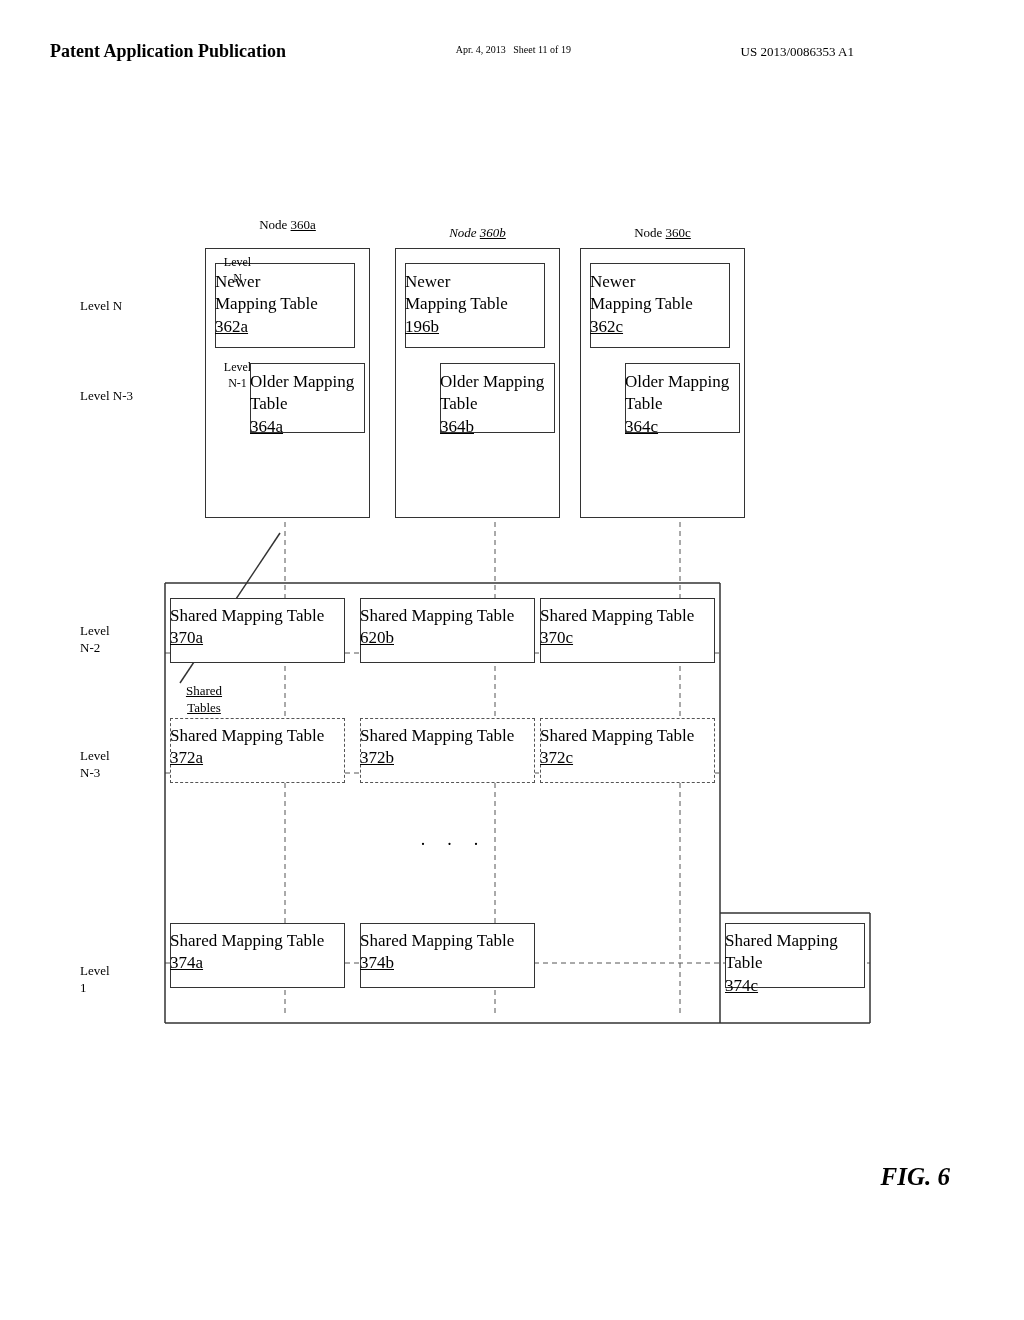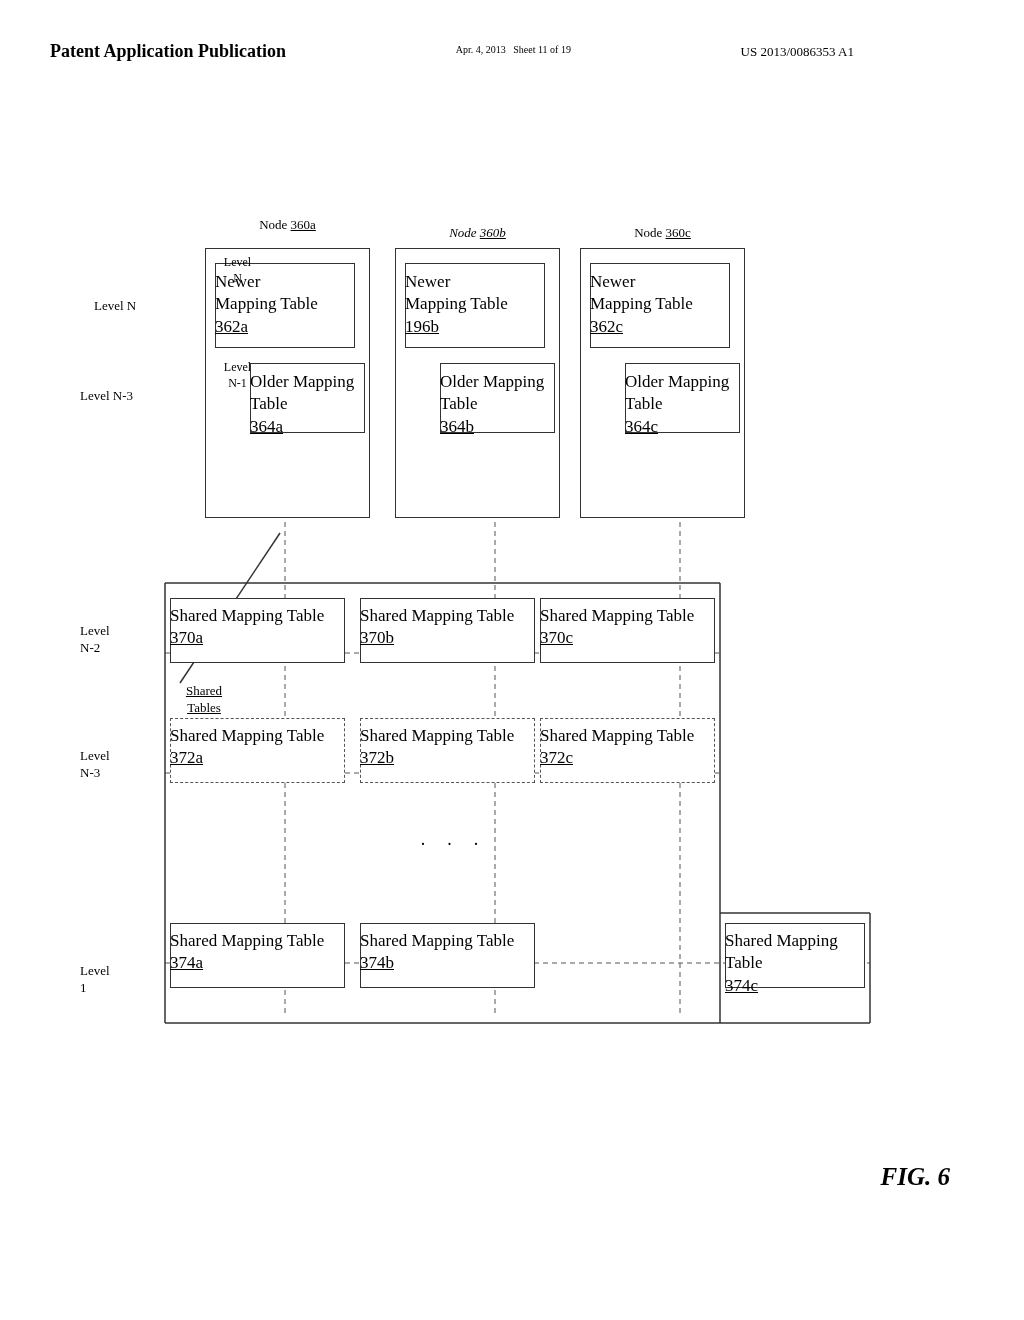--- a/index.html
+++ b/index.html
@@ -157,21 +157,21 @@
 
       <line x1="115" y1="930" x2="820" y2="930" stroke="#333" stroke-width="1.5"></line>
 
       <line x1="115" y1="490" x2="115" y2="930" stroke="#333" stroke-width="1.5"></line>
 
       <line x1="820" y1="820" x2="820" y2="930" stroke="#333" stroke-width="1.5"></line>
 
       <line x1="670" y1="820" x2="820" y2="820" stroke="#333" stroke-width="1.5"></line>
     </svg>
 
-    <div class="level-label" style="left:44px; top:205px;">
+    <div class="level-label" style="left:30px; top:205px;">
       <span>Level
 N</span>
     </div>
     <div class="level-label" style="left:30px; top:295px;">
       <span>Level
 N-3</span>
     </div>
     <div class="level-label" style="left:30px; top:530px;">
       Level<br>N-2
     </div>
@@ -232,21 +232,21 @@
       Older Mapping<br>Table<br><span class="label-underline">364c</span>
     </div>
 
     <div class="box" style="left:120px; top:505px; width:175px; height:65px;"></div>
     <div class="box-label" style="left:120px; top:512px; width:175px;">
       Shared Mapping Table<br><span class="label-underline">370a</span>
     </div>
 
     <div class="box" style="left:310px; top:505px; width:175px; height:65px;"></div>
     <div class="box-label" style="left:310px; top:512px; width:175px;">
-      Shared Mapping Table<br><span class="label-underline">370b</span>
+      Shared Mapping Table<br><span class="label-underline">620b</span>
     </div>
 
     <div class="box" style="left:490px; top:505px; width:175px; height:65px;"></div>
     <div class="box-label" style="left:490px; top:512px; width:175px;">
       Shared Mapping Table<br><span class="label-underline">370c</span>
     </div>
 
     <div class="box-dashed" style="left:120px; top:625px; width:175px; height:65px;"></div>
     <div class="box-label" style="left:120px; top:632px; width:175px;">
       Shared Mapping Table<br><span class="label-underline">372a</span>

